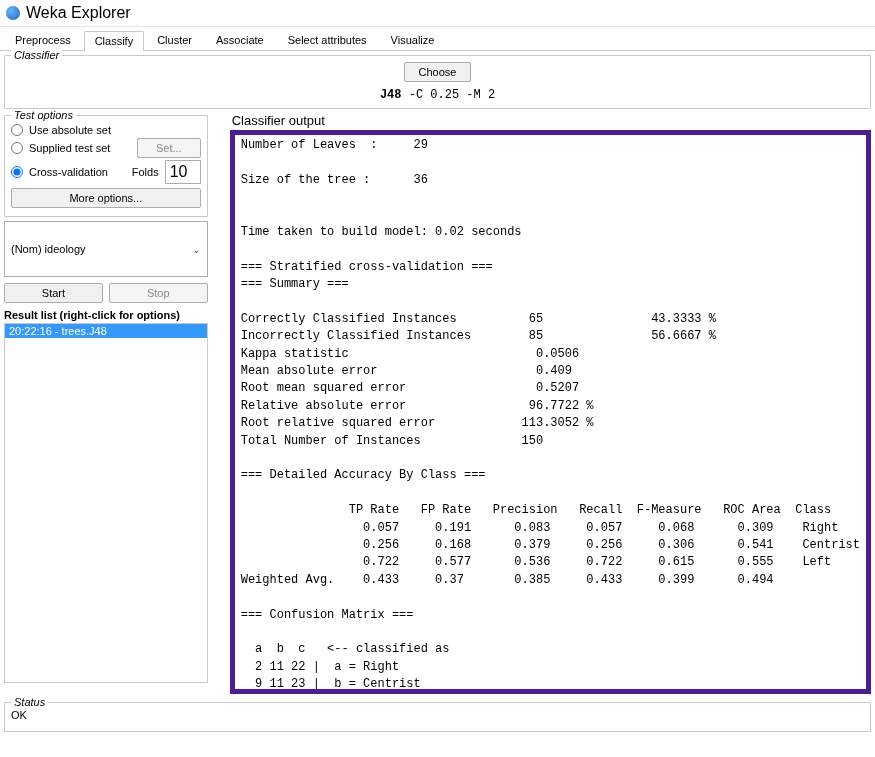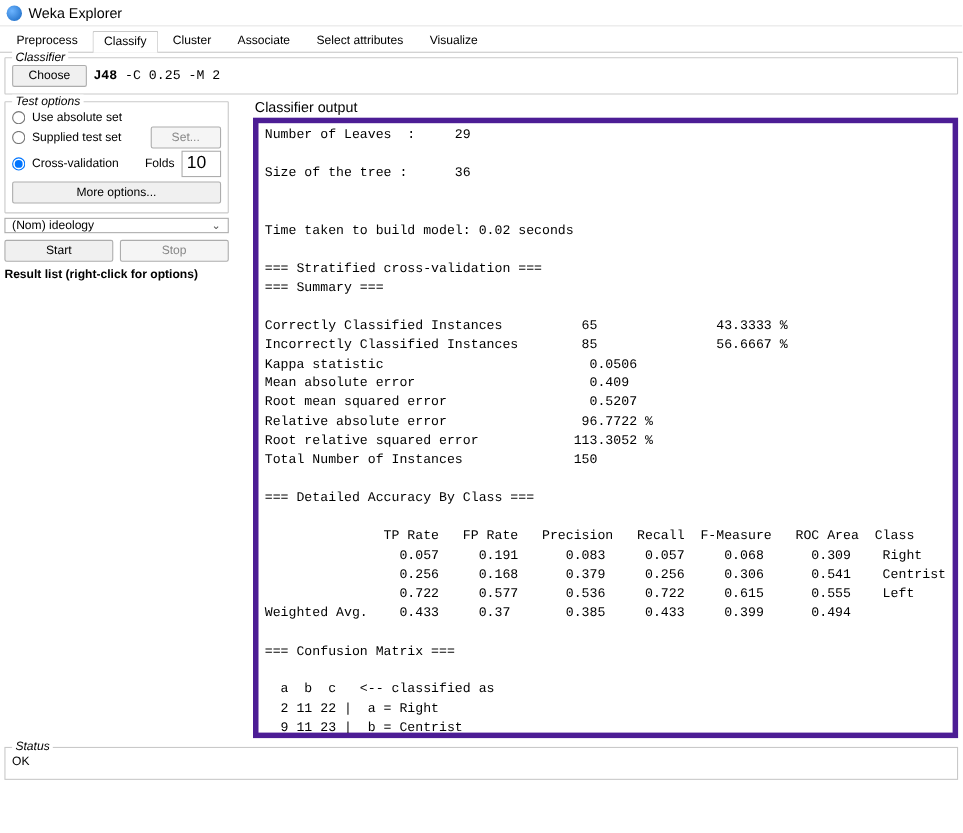--- a/index.html
+++ b/index.html
@@ -18,21 +18,21 @@
   padding: 4px 6px;
   background: #fff;
   border-bottom: 1px solid #e5e5e5;
 }
 .titlebar .appicon {
   width: 14px; height: 14px;
   border-radius: 50%;
   background: radial-gradient(circle at 35% 35%, #6cb4ff, #1565c0);
   margin-right: 6px;
 }
-.titlebar .title { font-size: 13px; }
+.titlebar .title { font-size: 16px; }
 .tabs {
   display: flex;
   border-bottom: 1px solid #c9c9c9;
   padding: 3px 4px 0 4px;
   gap: 2px;
 }
 .tab {
   padding: 3px 10px 4px 10px;
   border: 1px solid transparent;
   border-bottom: none;
@@ -58,21 +58,21 @@
 .group-title {
   font-size: 11px;
   margin: -1px 0 0 6px;
   position: relative;
   top: -7px;
   background: #fff;
   padding: 0 3px;
   display: inline-block;
   font-style: italic;
 }
-.group-inner { padding: 0 6px 6px 6px; margin-top: -6px; }
+.group-inner { padding: 0 6px 6px 6px; margin-top: -6px; flex-direction: column; }
 .row { display: flex; align-items: center; gap: 6px; margin: 2px 0; }
 .btn {
   border: 1px solid #adadad;
   background: #f0f0f0;
   padding: 3px 14px;
   font-size: 11px;
   cursor: pointer;
   border-radius: 2px;
 }
 .btn-wide { width: 100%; text-align: center; }
@@ -87,21 +87,21 @@
 }
 .txt[disabled] { background: #f0f0f0; color: #888; }
 .split {
   display: flex;
   gap: 22px;
 }
 .leftcol { width: 245px; display: flex; flex-direction: column; }
 .rightcol { flex: 1; display: flex; flex-direction: column; }
 .selectlike {
   border: 1px solid #adadad;
-  padding: 0 6px;
+  padding: 21px 6px;
   display: flex;
   justify-content: space-between;
   align-items: center;
   cursor: pointer;
 }
 .selectlike .chev { font-size: 10px; color: #555; }
 .twobtns { display: flex; gap: 6px; margin-top: 6px; }
 .twobtns .btn { flex: 1; text-align: center; }
 .listhdr { font-size: 11px; margin-top: 6px; font-weight: bold; }
 .resultlist {
@@ -210,20 +210,23 @@
         <span>(Nom) ideology</span>
         <span class="chev">⌄</span>
       </div>
 
       <div class="twobtns">
         <button class="btn">Start</button>
         <button class="btn" disabled="">Stop</button>
       </div>
 
       <div class="listhdr">Result list (right-click for options)</div>
+      <div class="resultlist" id="result-list">
+          <div class="resultitem" data-selected="true">20:22:16 - trees.J48</div>
+        </div>
 
     </div>
 
     <div class="rightcol">
       <div class="outtitle">Classifier output</div>
       <div class="outbox">
         <div class="mono">Number of Leaves  :     29
 
 Size of the tree :      36
 

